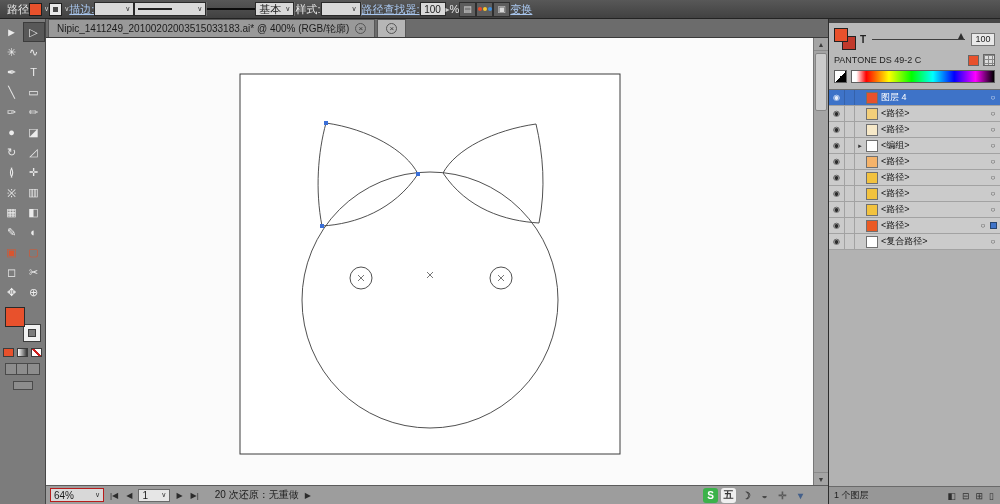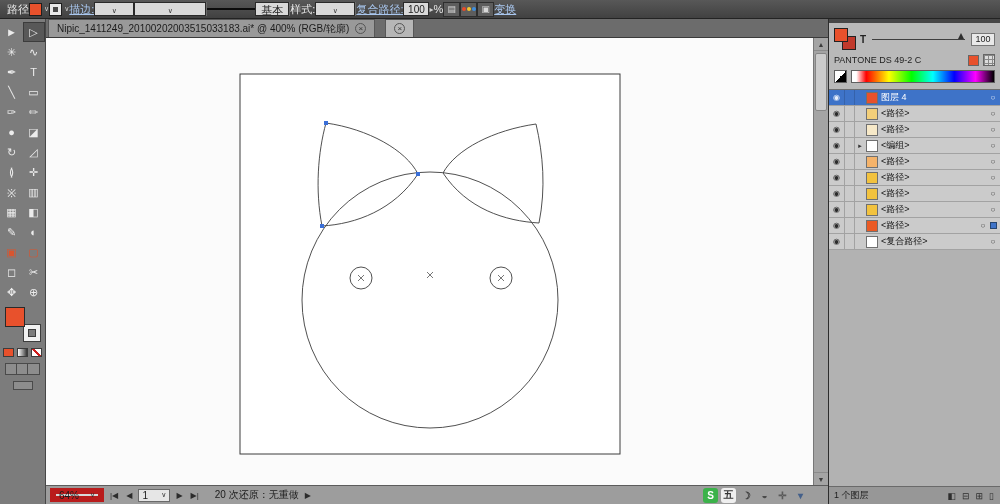--- a/index.html
+++ b/index.html
@@ -14,21 +14,21 @@
   .cb-label { color:#e8e8e8; }
   .cb-link { color:#a9c7ef; text-decoration:underline; cursor:pointer; }
   .chip-group { display:flex; align-items:center; gap:2px; cursor:pointer; }
   .chip { width:13px; height:13px; border:1px solid #1f1f1f; display:inline-block; }
   .chip.fill { background:#e8512c; }
   .chip.stroke { background:#e9e9e9; position:relative; }
   .chip.stroke::after { content:""; position:absolute; inset:3px; background:#4a4a4a; }
   .chev { font-size:7px; color:#cfcfcf; }
   .cb-select { background:#d9d9d9; border:1px solid #2a2a2a; height:14px; min-width:34px;
     display:flex; align-items:center; justify-content:space-between; gap:4px; padding:0 3px;
-    color:#222; cursor:pointer;flex-direction:column; }
+    color:#222; cursor:pointer; }
   .cb-select .chev { color:#333; }
   .cb-select.small { min-width:40px; }
   .cb-select.wide { min-width:72px; }
   .line-preview { display:inline-block; width:34px; height:2px; background:#222; }
   .line-long { display:inline-block; width:48px; height:2px; background:#0c0c0c; }
   .sep { width:1px; height:14px; background:#2c2c2c; border-right:1px solid #6a6a6a; }
   .val-box.cb { background:#d9d9d9; border:1px solid #2a2a2a; width:26px; height:14px;
     display:flex; align-items:center; justify-content:center; color:#222; font-size:10px; }
   .flyout { font-size:8px; color:#cfcfcf; cursor:pointer; }
   .cb-iconbtn { width:17px; height:15px; background:#5d5d5d; border:1px solid #2e2e2e;
@@ -65,21 +65,21 @@
   .dm:last-child { border-right:none; }
   .screenmode { width:20px; height:9px; margin-top:6px; background:#8d8d8d;
     border:1px solid #4a4a4a; cursor:pointer; }
 
   
   .doc-col { flex:1; display:flex; flex-direction:column; min-width:0; }
   .tab-bar { height:19px; flex:0 0 19px; background:#6c6c6c; display:flex;
     align-items:flex-end; padding-left:2px; border-bottom:1px solid #3a3a3a; }
   .doc-tab { height:18px; display:flex; align-items:center; gap:6px; padding:0 8px;
     font-size:10px; color:#1c1c1c; background:#999999; border:1px solid #575757;
-    border-bottom:none; margin-right:10px; max-width:350px; white-space:nowrap;
+    border-bottom:none; margin-right:2px; max-width:350px; white-space:nowrap;
     overflow:hidden; cursor:pointer; }
   .doc-tab.active { background:#b6b6b6; }
   .tab-title { overflow:hidden; text-overflow:ellipsis; }
   .tab-close { flex:0 0 11px; width:11px; height:11px; border:1px solid #555;
     border-radius:50%; font-size:8px; line-height:9px; text-align:center; color:#333;
     cursor:pointer; }
 
   .canvas-row { flex:1; display:flex; min-height:0; }
   .canvas { flex:1; position:relative; background:#fbfbfb; overflow:hidden; cursor:crosshair; }
   #art-svg { position:absolute; left:0; top:0; }
@@ -88,21 +88,21 @@
     position:relative; }
   .sarrow { position:absolute; left:0; width:100%; height:13px; font-size:7px; color:#3d3d3d;
     display:flex; align-items:center; justify-content:center; cursor:pointer; }
   .sarrow.up { top:0; border-bottom:1px solid #8b8b8b; }
   .sarrow.down { bottom:0; border-top:1px solid #8b8b8b; }
   .vthumb { position:absolute; top:15px; left:1px; width:12px; height:58px;
     background:#cccccc; border:1px solid #868686; border-radius:2px; cursor:grab; }
 
   .status-bar { height:19px; flex:0 0 19px; background:#9d9d9d; border-top:1px solid #5c5c5c;
     display:flex; align-items:center; gap:4px; padding:0 4px; font-size:10px; color:#1b1b1b; }
-  .zoom-box { background:#d8d8d8; border:6px solid #b91c1c; height:14px; width:54px;
+  .zoom-box { background:#d8d8d8; border:1px solid #b91c1c; height:14px; width:54px;
     display:flex; align-items:center; justify-content:space-between; padding:0 3px; cursor:pointer; }
   .zoom-box .chev, .pbox .chev { color:#333; }
   .nbtn { font-size:8px; color:#2c2c2c; padding:0 2px; cursor:pointer; }
   .pbox { background:#e6e6e6; border:1px solid #6a6a6a; width:32px; height:13px;
     display:flex; align-items:center; justify-content:space-between; padding:0 3px; }
   .history { margin-left:10px; }
   .ime { margin-left:auto; margin-right:16px; display:flex; gap:3px; align-items:center; }
   .ime-icon { width:15px; height:15px; border-radius:3px; display:flex; align-items:center;
     justify-content:center; font-size:10px; font-weight:bold; color:#444; cursor:pointer; }
 
@@ -197,21 +197,21 @@
       <span>基本</span>
       <span class="chev">∨</span>
     </span>
     <span class="sep"></span>
     <span class="cb-label">样式:</span>
     <span class="cb-select small">
       <span></span>
       <span class="chev">∨</span>
     </span>
     <span class="sep"></span>
-    <span class="cb-link">复合路径:</span>
+    <span class="cb-link">路径查找器:</span>
     <span class="val-box cb">100</span>
     <span class="flyout">▸</span>
     <span class="cb-label">%</span>
     <span class="cb-iconbtn">▤</span>
     <span class="cb-iconbtn recolor">
       <span class="rdot r1"></span>
       <span class="rdot r2"></span>
       <span class="rdot r3"></span>
     </span>
     <span class="cb-iconbtn">▣</span>

